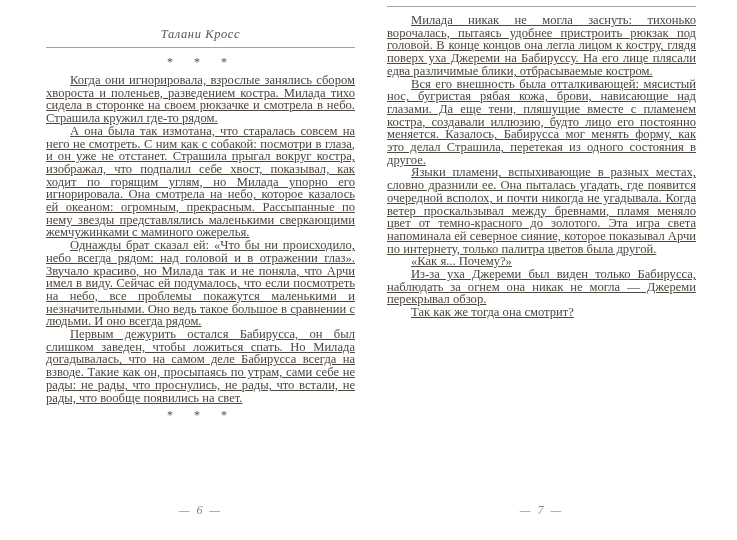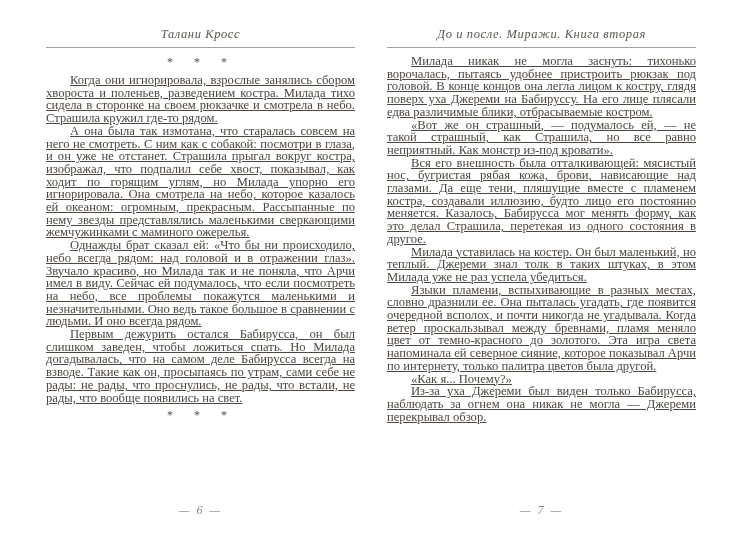--- a/index.html
+++ b/index.html
@@ -96,27 +96,25 @@
         <div class="para">Когда они игнорировала, взрослые занялись сбором хвороста и поленьев, разведением костра. Милада тихо сидела в сторонке на своем рюкзачке и смотрела в небо. Страшила кружил где-то рядом.</div>
         <div class="para">А она была так измотана, что старалась совсем на него не смотреть. С ним как с собакой: посмотри в глаза, и он уже не отстанет. Страшила прыгал вокруг костра, изображал, что подпалил себе хвост, показывал, как ходит по горящим углям, но Милада упорно его игнорировала. Она смотрела на небо, которое казалось ей океаном: огромным, прекрасным. Рассыпанные по нему звезды представлялись маленькими сверкающими жемчужинками с маминого ожерелья.</div>
         <div class="para">Однажды брат сказал ей: «Что бы ни происходило, небо всегда рядом: над головой и в отражении глаз». Звучало красиво, но Милада так и не поняла, что Арчи имел в виду. Сейчас ей подумалось, что если посмотреть на небо, все проблемы покажутся маленькими и незначительными. Оно ведь такое большое в сравнении с людьми. И оно всегда рядом.</div>
         <div class="para">Первым дежурить остался Бабирусса, он был слишком заведен, чтобы ложиться спать. Но Милада догадывалась, что на самом деле Бабирусса всегда на взводе. Такие как он, просыпаясь по утрам, сами себе не рады: не рады, что проснулись, не рады, что встали, не рады, что вообще появились на свет.</div>
         <div class="separator">* * *</div>
       </div>
     <div class="page-number">— 6 —</div>
   </div>
 
   <div class="page right">
-    <div class="page-header">До и после. Миражи. Книга вторая</div>
     <div class="header-rule"></div>
     <div class="page-body">
         <div class="para">Милада никак не могла заснуть: тихонько ворочалась, пытаясь удобнее пристроить рюкзак под головой. В конце концов она легла лицом к костру, глядя поверх уха Джереми на Бабируссу. На его лице плясали едва различимые блики, отбрасываемые костром.</div>
-        <div class="para">«Вот же он страшный, — подумалось ей, — не такой страшный, как Страшила, но все равно неприятный. Как монстр из-под кровати».</div>
         <div class="para">Вся его внешность была отталкивающей: мясистый нос, бугристая рябая кожа, брови, нависающие над глазами. Да еще тени, пляшущие вместе с пламенем костра, создавали иллюзию, будто лицо его постоянно меняется. Казалось, Бабирусса мог менять форму, как это делал Страшила, перетекая из одного состояния в другое.</div>
-        <div class="para">Милада уставилась на костер. Он был маленький, но теплый. Джереми знал толк в таких штуках, в этом Милада уже не раз успела убедиться.</div>
         <div class="para">Языки пламени, вспыхивающие в разных местах, словно дразнили ее. Она пыталась угадать, где появится очередной всполох, и почти никогда не угадывала. Когда ветер проскальзывал между бревнами, пламя меняло цвет от темно-красного до золотого. Эта игра света напоминала ей северное сияние, которое показывал Арчи по интернету, только палитра цветов была другой.</div>
         <div class="para">«Как я... Почему?»</div>
         <div class="para">Из-за уха Джереми был виден только Бабирусса, наблюдать за огнем она никак не могла — Джереми перекрывал обзор.</div>
+        <div class="para">Так как же тогда она смотрит?</div>
       </div>
     <div class="page-number">— 7 —</div>
   </div>
 
 </div>
 
 </body></html>

